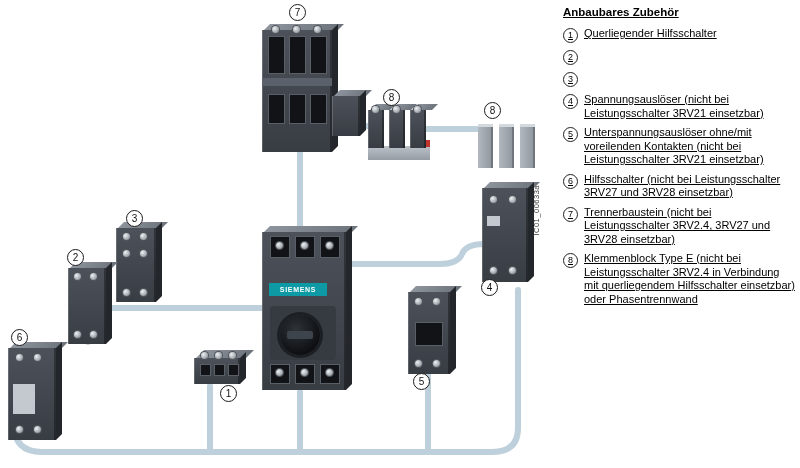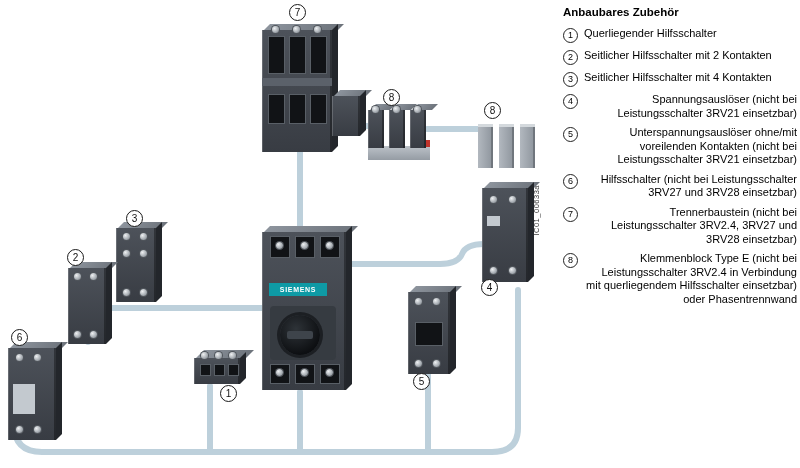--- a/index.html
+++ b/index.html
@@ -69,26 +69,26 @@
   .callout { position:absolute; width:15px; height:15px; border:1.3px solid #1a1a1a;
              border-radius:50%; background:#fff; color:#111; font-size:10px;
              line-height:15px; text-align:center; z-index:6; }
 
   
   .watermark { position:absolute; left:532px; top:185px; z-index:4; color:#333;
                font-size:7.5px; letter-spacing:.5px;
                writing-mode:vertical-rl; transform:rotate(180deg); }
 
   
-  .legend { position:absolute; left:563px; top:6px; width:234px; z-index:5; color:#000; }
+  .legend { position:absolute; left:563px; top:6px; width:234px; z-index:5; color:#000;text-decoration:underline; }
   .legend-title { font-size:11.5px; font-weight:bold; margin-bottom:9px; }
   .legend-item { display:flex; gap:6px; margin-bottom:6px; }
   .lnum { flex:0 0 auto; width:13px; height:13px; border:1px solid #222; border-radius:50%;
           font-size:9px; line-height:13px; text-align:center; margin-top:1px; }
-  .ltext { font-size:11px; line-height:13.5px;text-align:right; }
+  .ltext { font-size:11px; line-height:13.5px; }
 </style>
 </head>
 <body>
 
 <div class="stage">
 
   <svg class="wires" width="560" height="468">
     <path class="wire" d="M300 152 L300 240"></path>
     <path class="wire" d="M334 126 L370 126"></path>
     <path class="wire" d="M427 129 L479 129"></path>
@@ -239,25 +239,23 @@
 
   <div class="legend">
     <div class="legend-title">Anbaubares Zubehör</div>
 
     <div class="legend-item">
       <span class="lnum">1</span>
       <span class="ltext">Querliegender Hilfsschalter</span>
     </div>
     <div class="legend-item">
       <span class="lnum">2</span>
-      <span class="ltext">Seitlicher Hilfsschalter mit 2 Kontakten</span>
     </div>
     <div class="legend-item">
       <span class="lnum">3</span>
-      <span class="ltext">Seitlicher Hilfsschalter mit 4 Kontakten</span>
     </div>
     <div class="legend-item">
       <span class="lnum">4</span>
       <span class="ltext">Spannungsauslöser (nicht bei Leistungsschalter 3RV21 einsetzbar)</span>
     </div>
     <div class="legend-item">
       <span class="lnum">5</span>
       <span class="ltext">Unterspannungsauslöser ohne/mit voreilenden Kontakten (nicht bei Leistungsschalter 3RV21 einsetzbar)</span>
     </div>
     <div class="legend-item">

